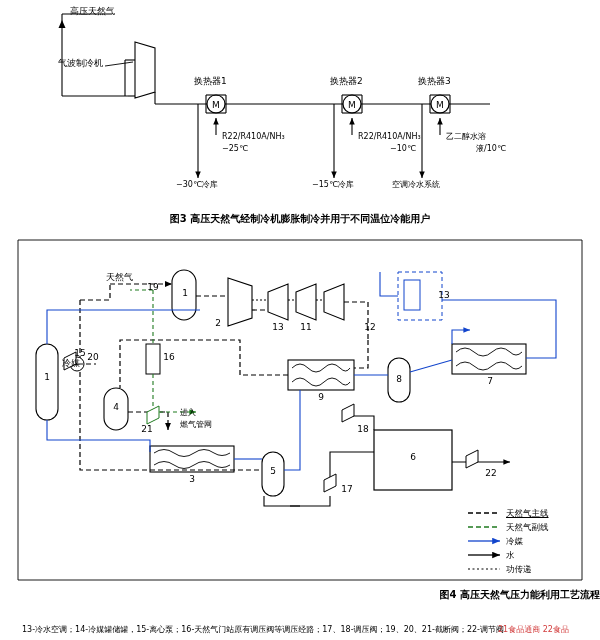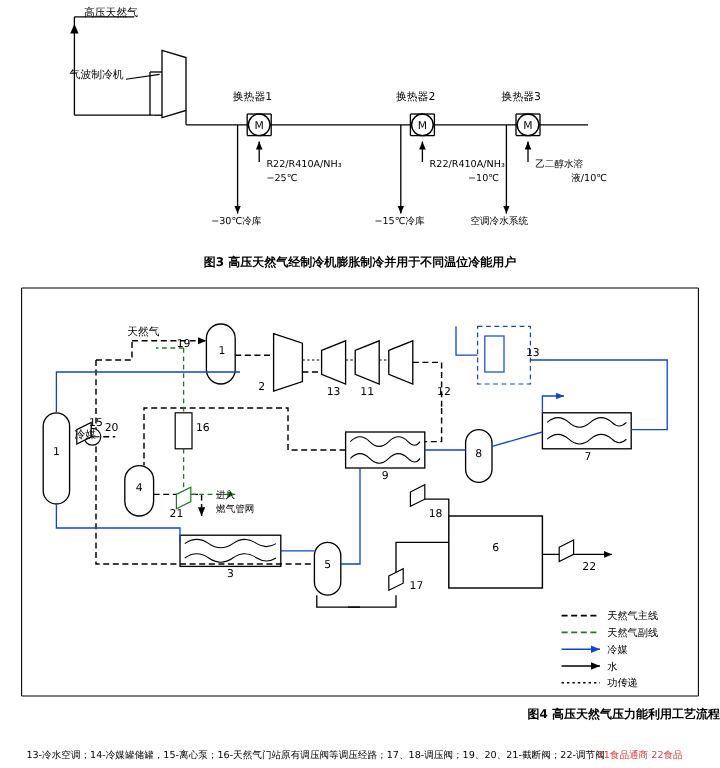--- a/index.html
+++ b/index.html
@@ -225,21 +225,21 @@
   <div class="boxlbl" style="left:40px;top:372px;width:14px;">1</div>
   <div class="boxlbl" style="left:74px;top:348px;width:12px;">15</div>
   <div class="boxlbl" style="left:162px;top:352px;width:14px;">16</div>
   <div class="boxlbl" style="left:340px;top:484px;width:14px;">17</div>
   <div class="boxlbl" style="left:356px;top:424px;width:14px;">18</div>
   <div class="boxlbl" style="left:146px;top:282px;width:14px;">19</div>
   <div class="boxlbl" style="left:86px;top:352px;width:14px;">20</div>
   <div class="boxlbl" style="left:140px;top:424px;width:14px;">21</div>
   <div class="boxlbl" style="left:484px;top:468px;width:14px;">22</div>
 
-  <div class="legend-lbl" style="left:506px;top:508px;">天然气主线</div>
+  <div class="legend-lbl" style="left:506px;top:508px;text-decoration:underline;">天然气主线</div>
   <div class="legend-lbl" style="left:506px;top:522px;">天然气副线</div>
   <div class="legend-lbl" style="left:506px;top:536px;">冷媒</div>
   <div class="legend-lbl" style="left:506px;top:550px;">水</div>
   <div class="legend-lbl" style="left:506px;top:564px;">功传递</div>
 
   <div class="cap" style="top:588px;text-align:right;">图4  高压天然气压力能利用工艺流程</div>
 
   <div class="foot" style="left:22px;top:624px;width:560px;">13-冷水空调；14-冷媒罐储罐，15-离心泵；16-天然气门站原有调压阀等调压经路；17、18-调压阀；19、20、21-截断阀；22-调节阀</div>
 
   <div class="wm" style="left:498px;top:624px;">21食品通商 22食品</div>

